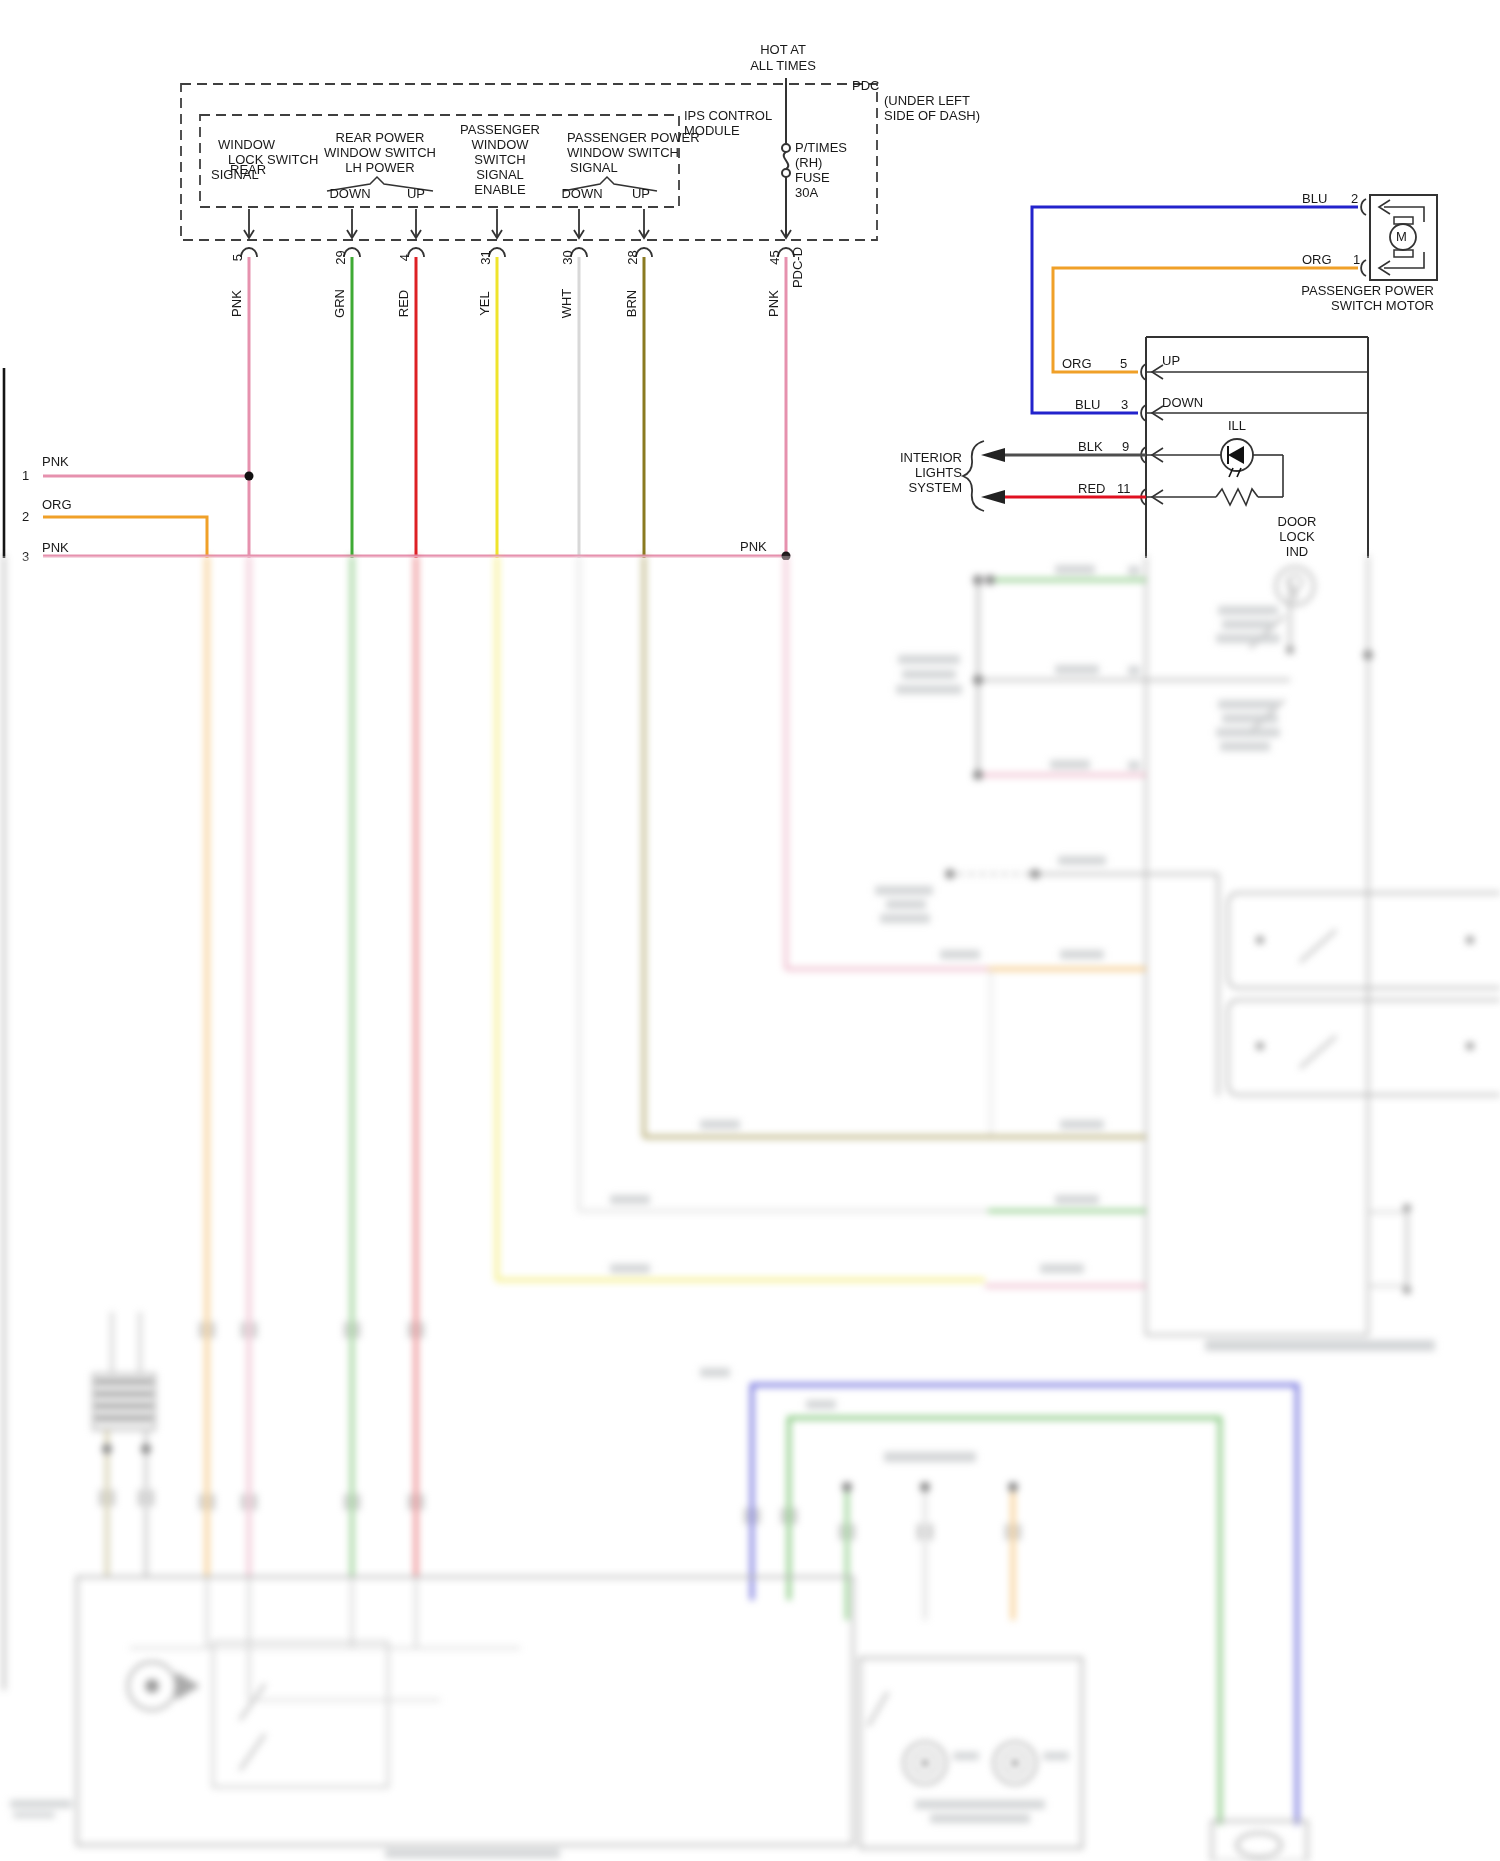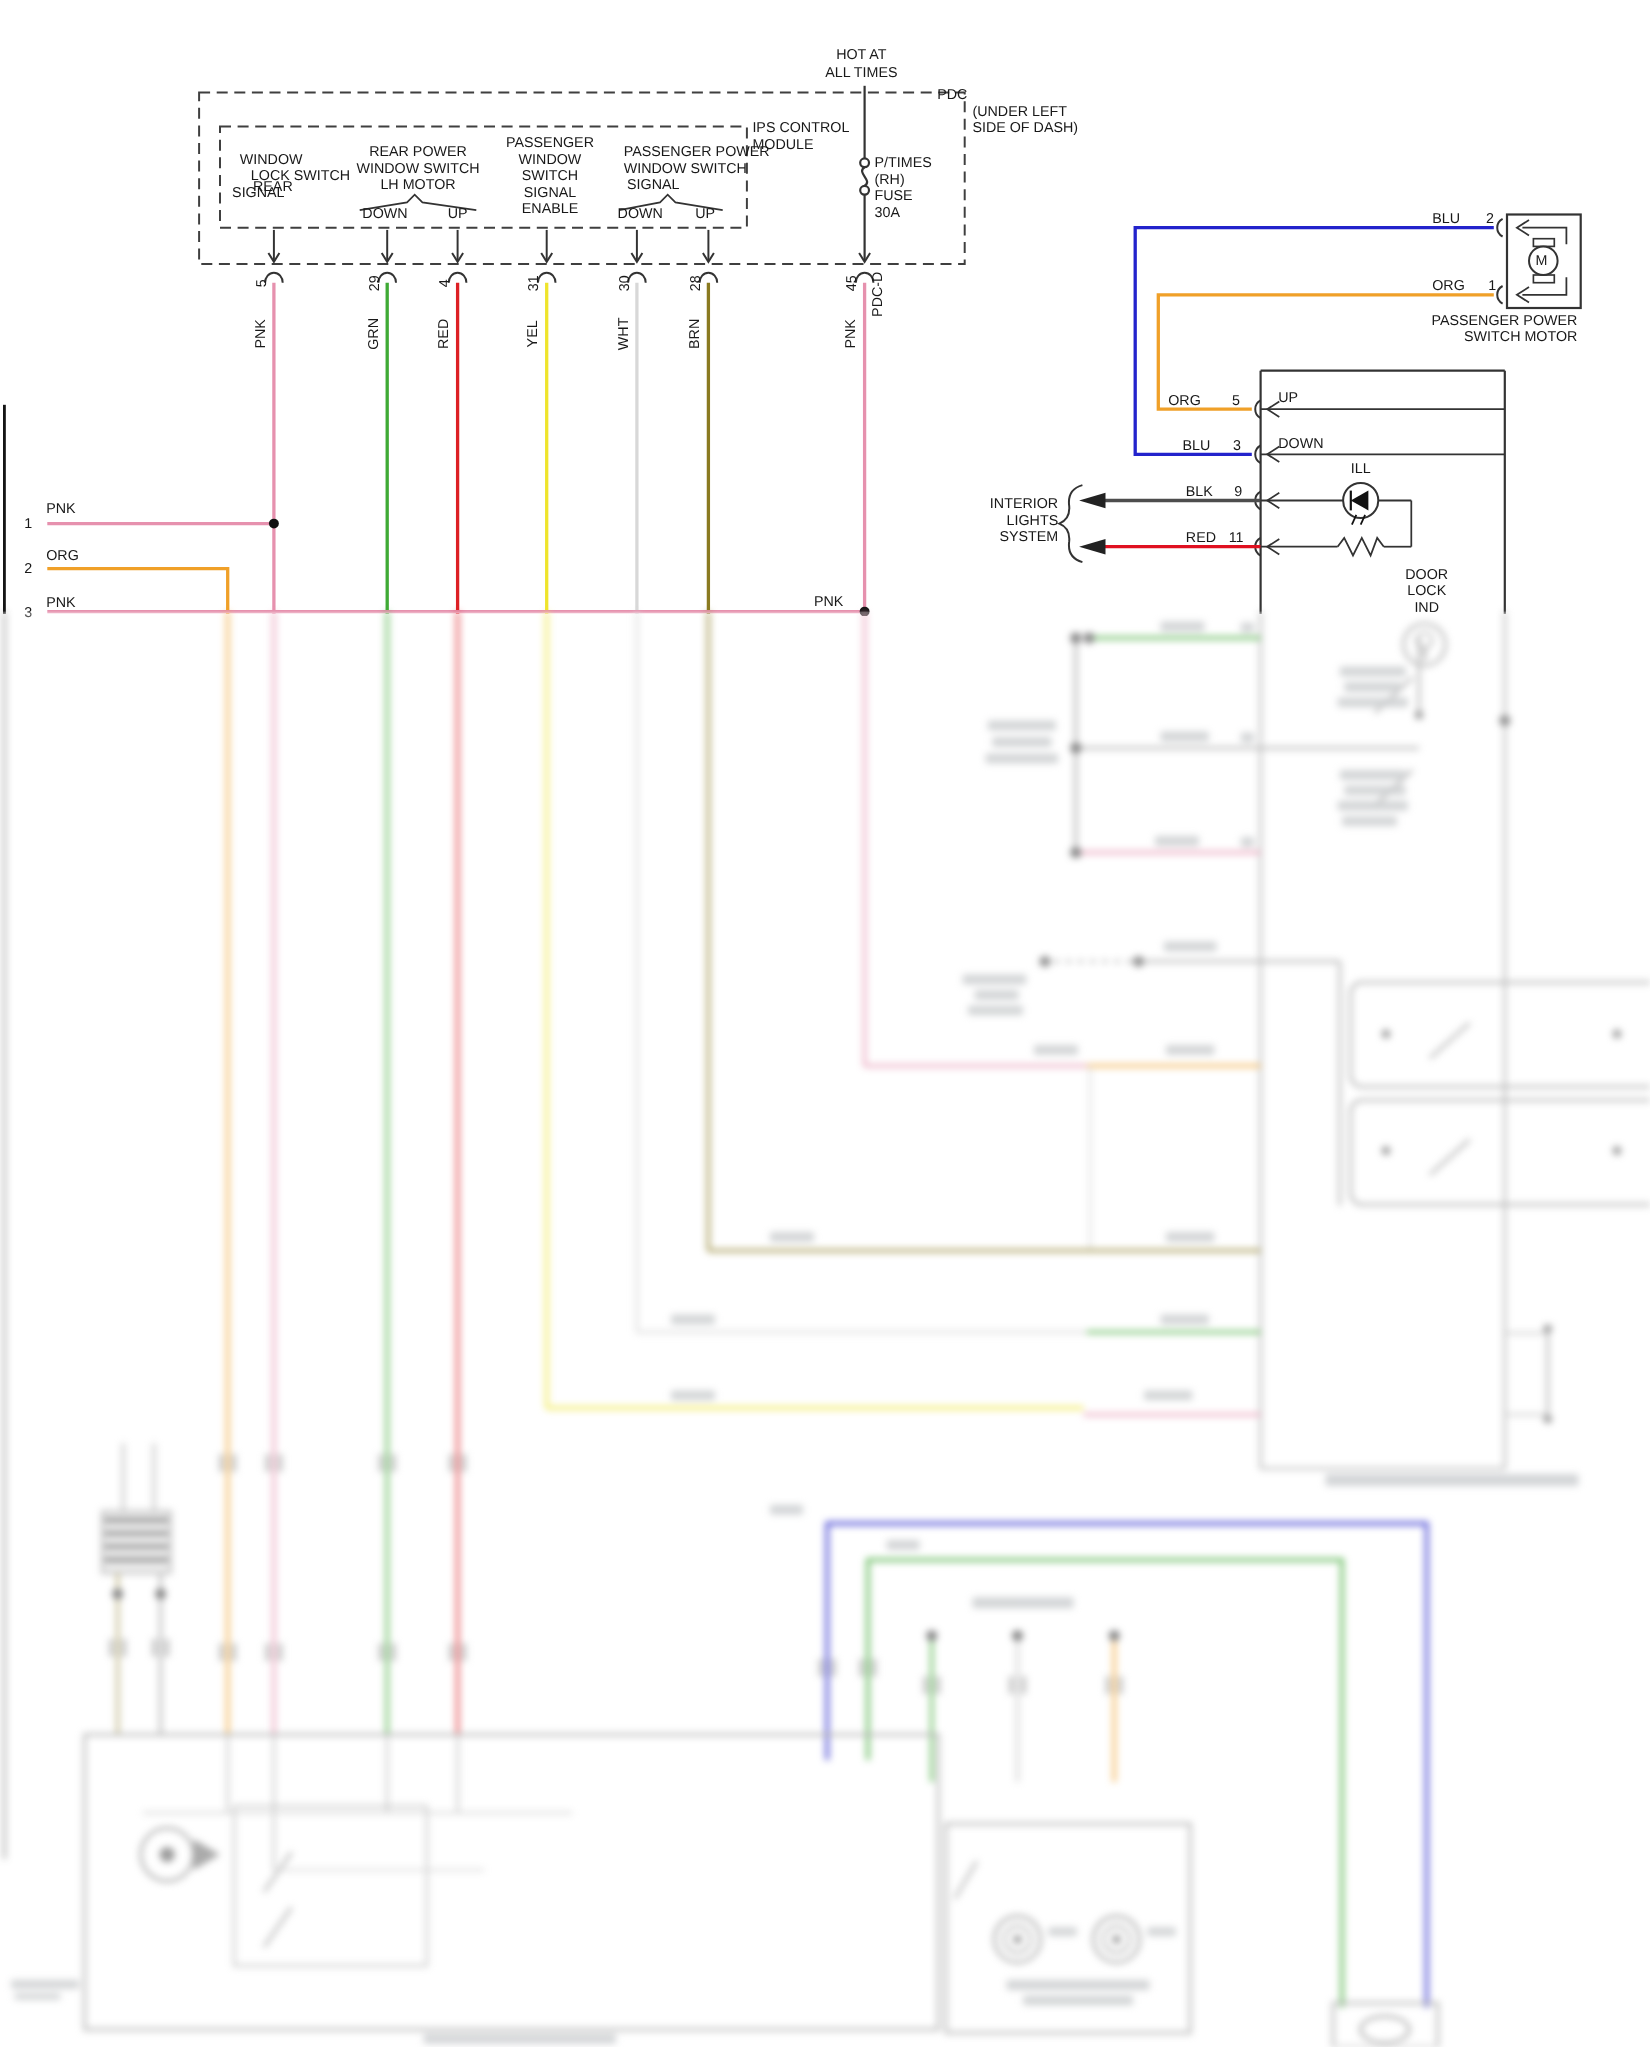--- a/index.html
+++ b/index.html
@@ -139,21 +139,21 @@
   <div class="lbl" style="left:795px;top:170px;">FUSE</div>
   <div class="lbl" style="left:795px;top:185px;">30A</div>
 
   <div class="lbl" style="left:230px;top:122px;margin-top:40px;">REAR</div>
   <div class="lbl" style="left:218px;top:137px;">WINDOW</div>
   <div class="lbl" style="left:228px;top:152px;">LOCK SWITCH</div>
   <div class="lbl" style="left:211px;top:167px;">SIGNAL</div>
 
   <div class="lbl ctr" style="left:380px;top:130px;">REAR POWER</div>
   <div class="lbl ctr" style="left:380px;top:145px;">WINDOW SWITCH</div>
-  <div class="lbl ctr" style="left:380px;top:160px;">LH MOTOR</div>
+  <div class="lbl ctr" style="left:380px;top:160px;">LH POWER</div>
   <div class="lbl ctr" style="left:350px;top:186px;">DOWN</div>
   <div class="lbl ctr" style="left:416px;top:186px;">UP</div>
 
   <div class="lbl ctr" style="left:500px;top:122px;">PASSENGER</div>
   <div class="lbl ctr" style="left:500px;top:137px;">WINDOW</div>
   <div class="lbl ctr" style="left:500px;top:152px;">SWITCH</div>
   <div class="lbl ctr" style="left:500px;top:167px;">SIGNAL</div>
   <div class="lbl ctr" style="left:500px;top:182px;">ENABLE</div>
 
   <div class="lbl" style="left:567px;top:130px;">PASSENGER POWER</div>

